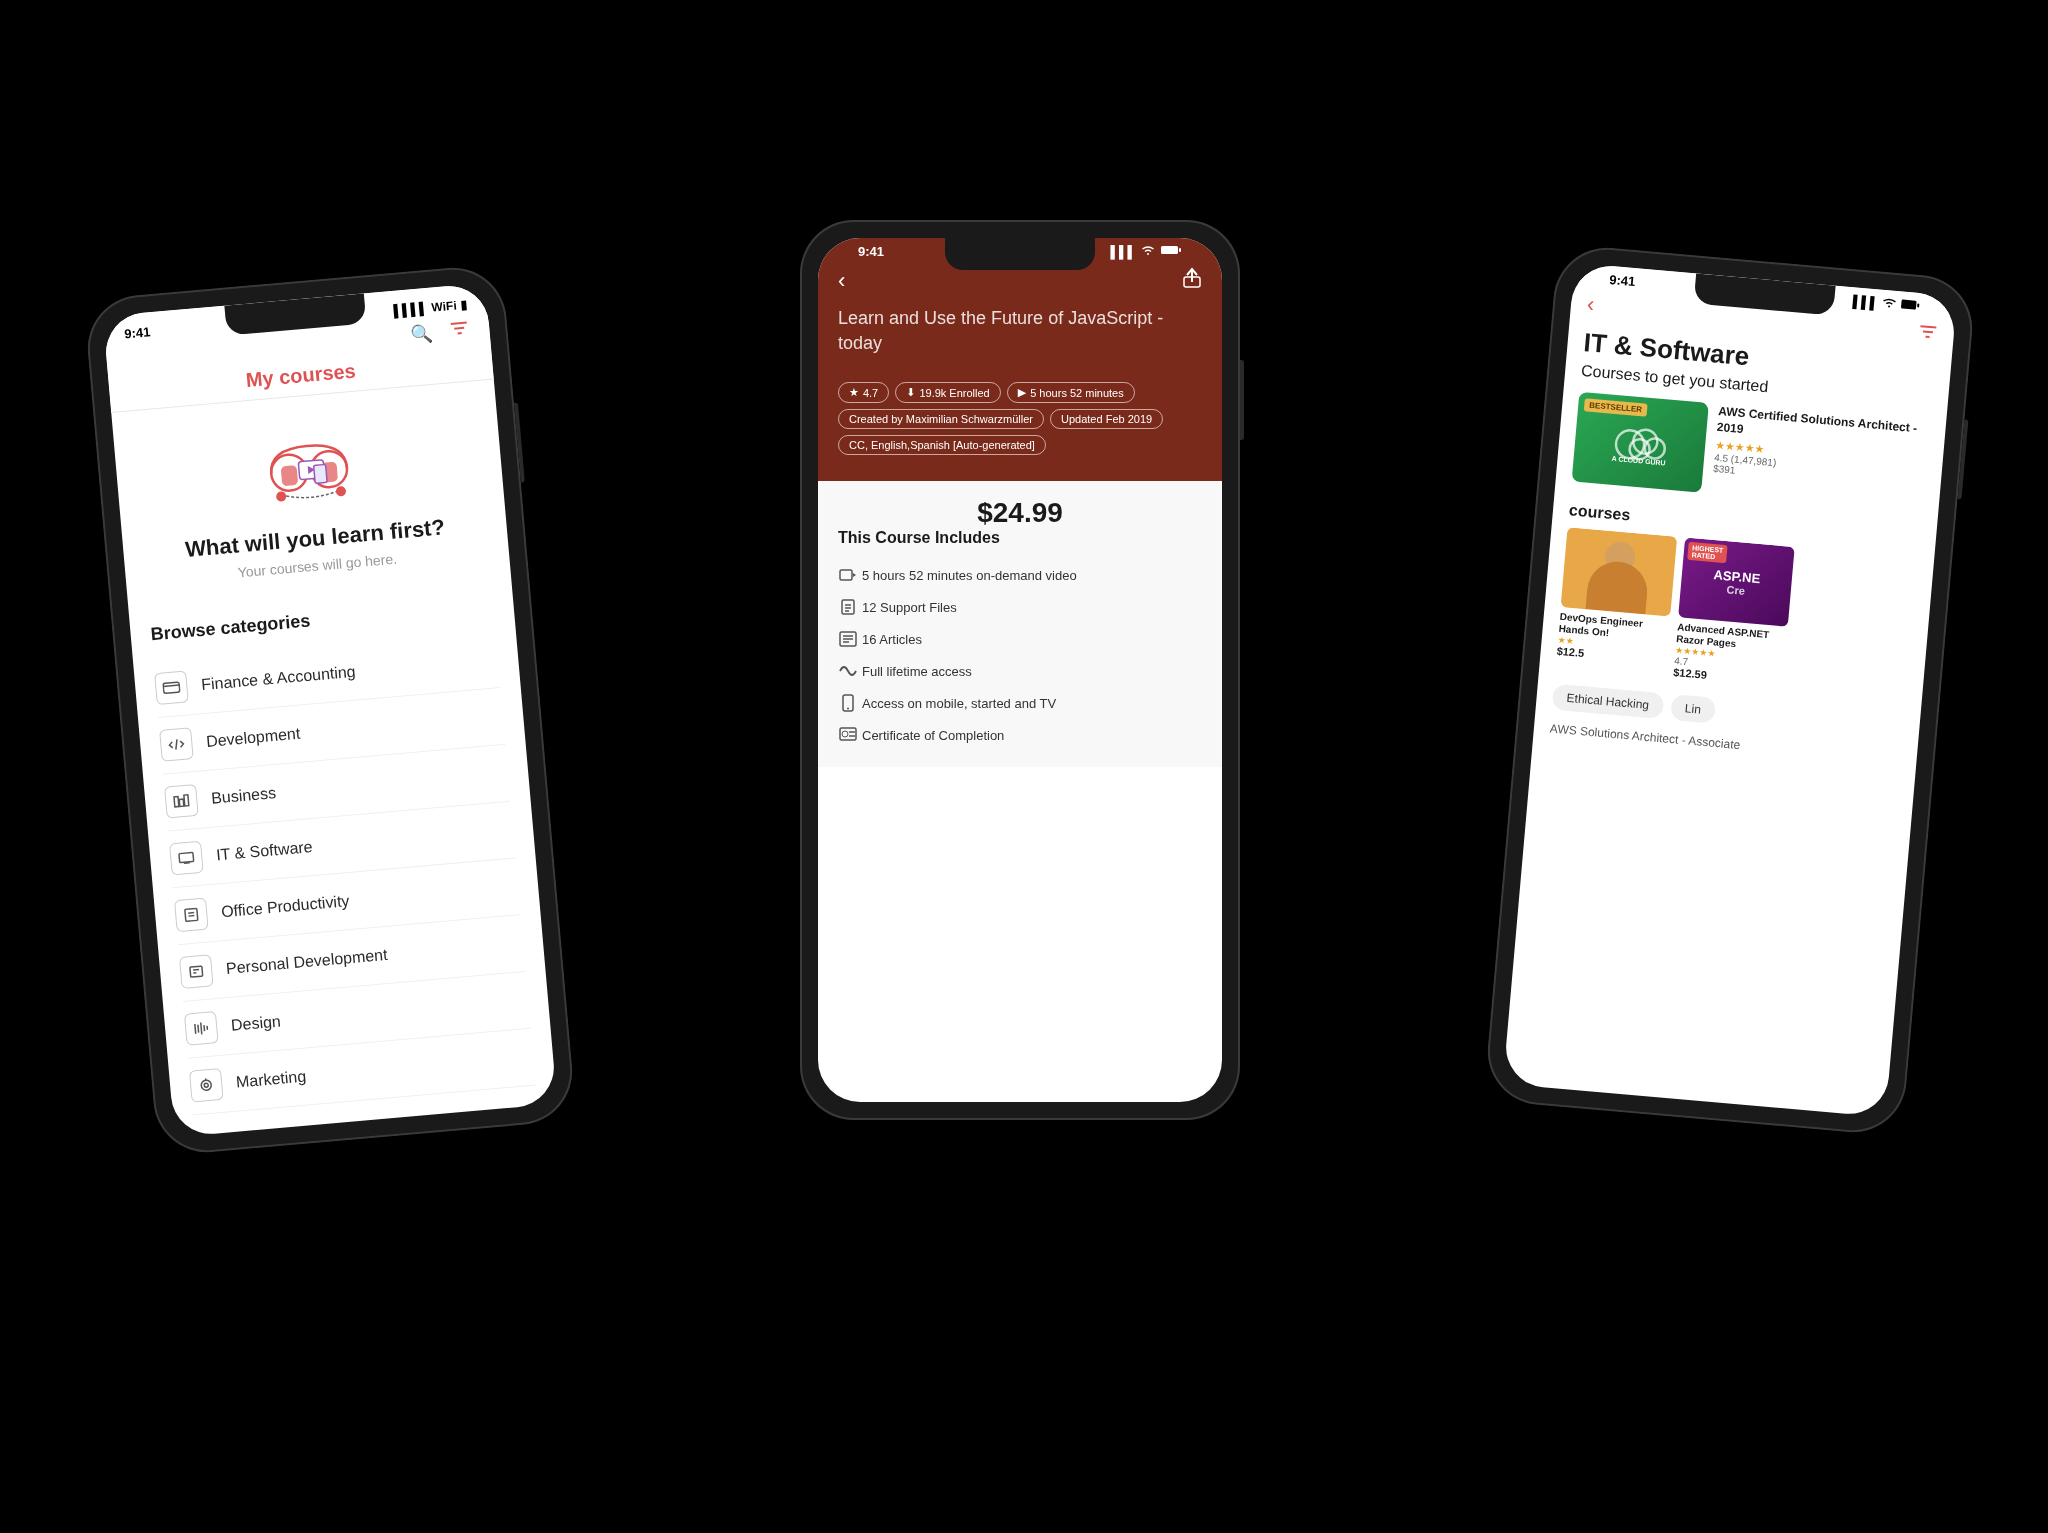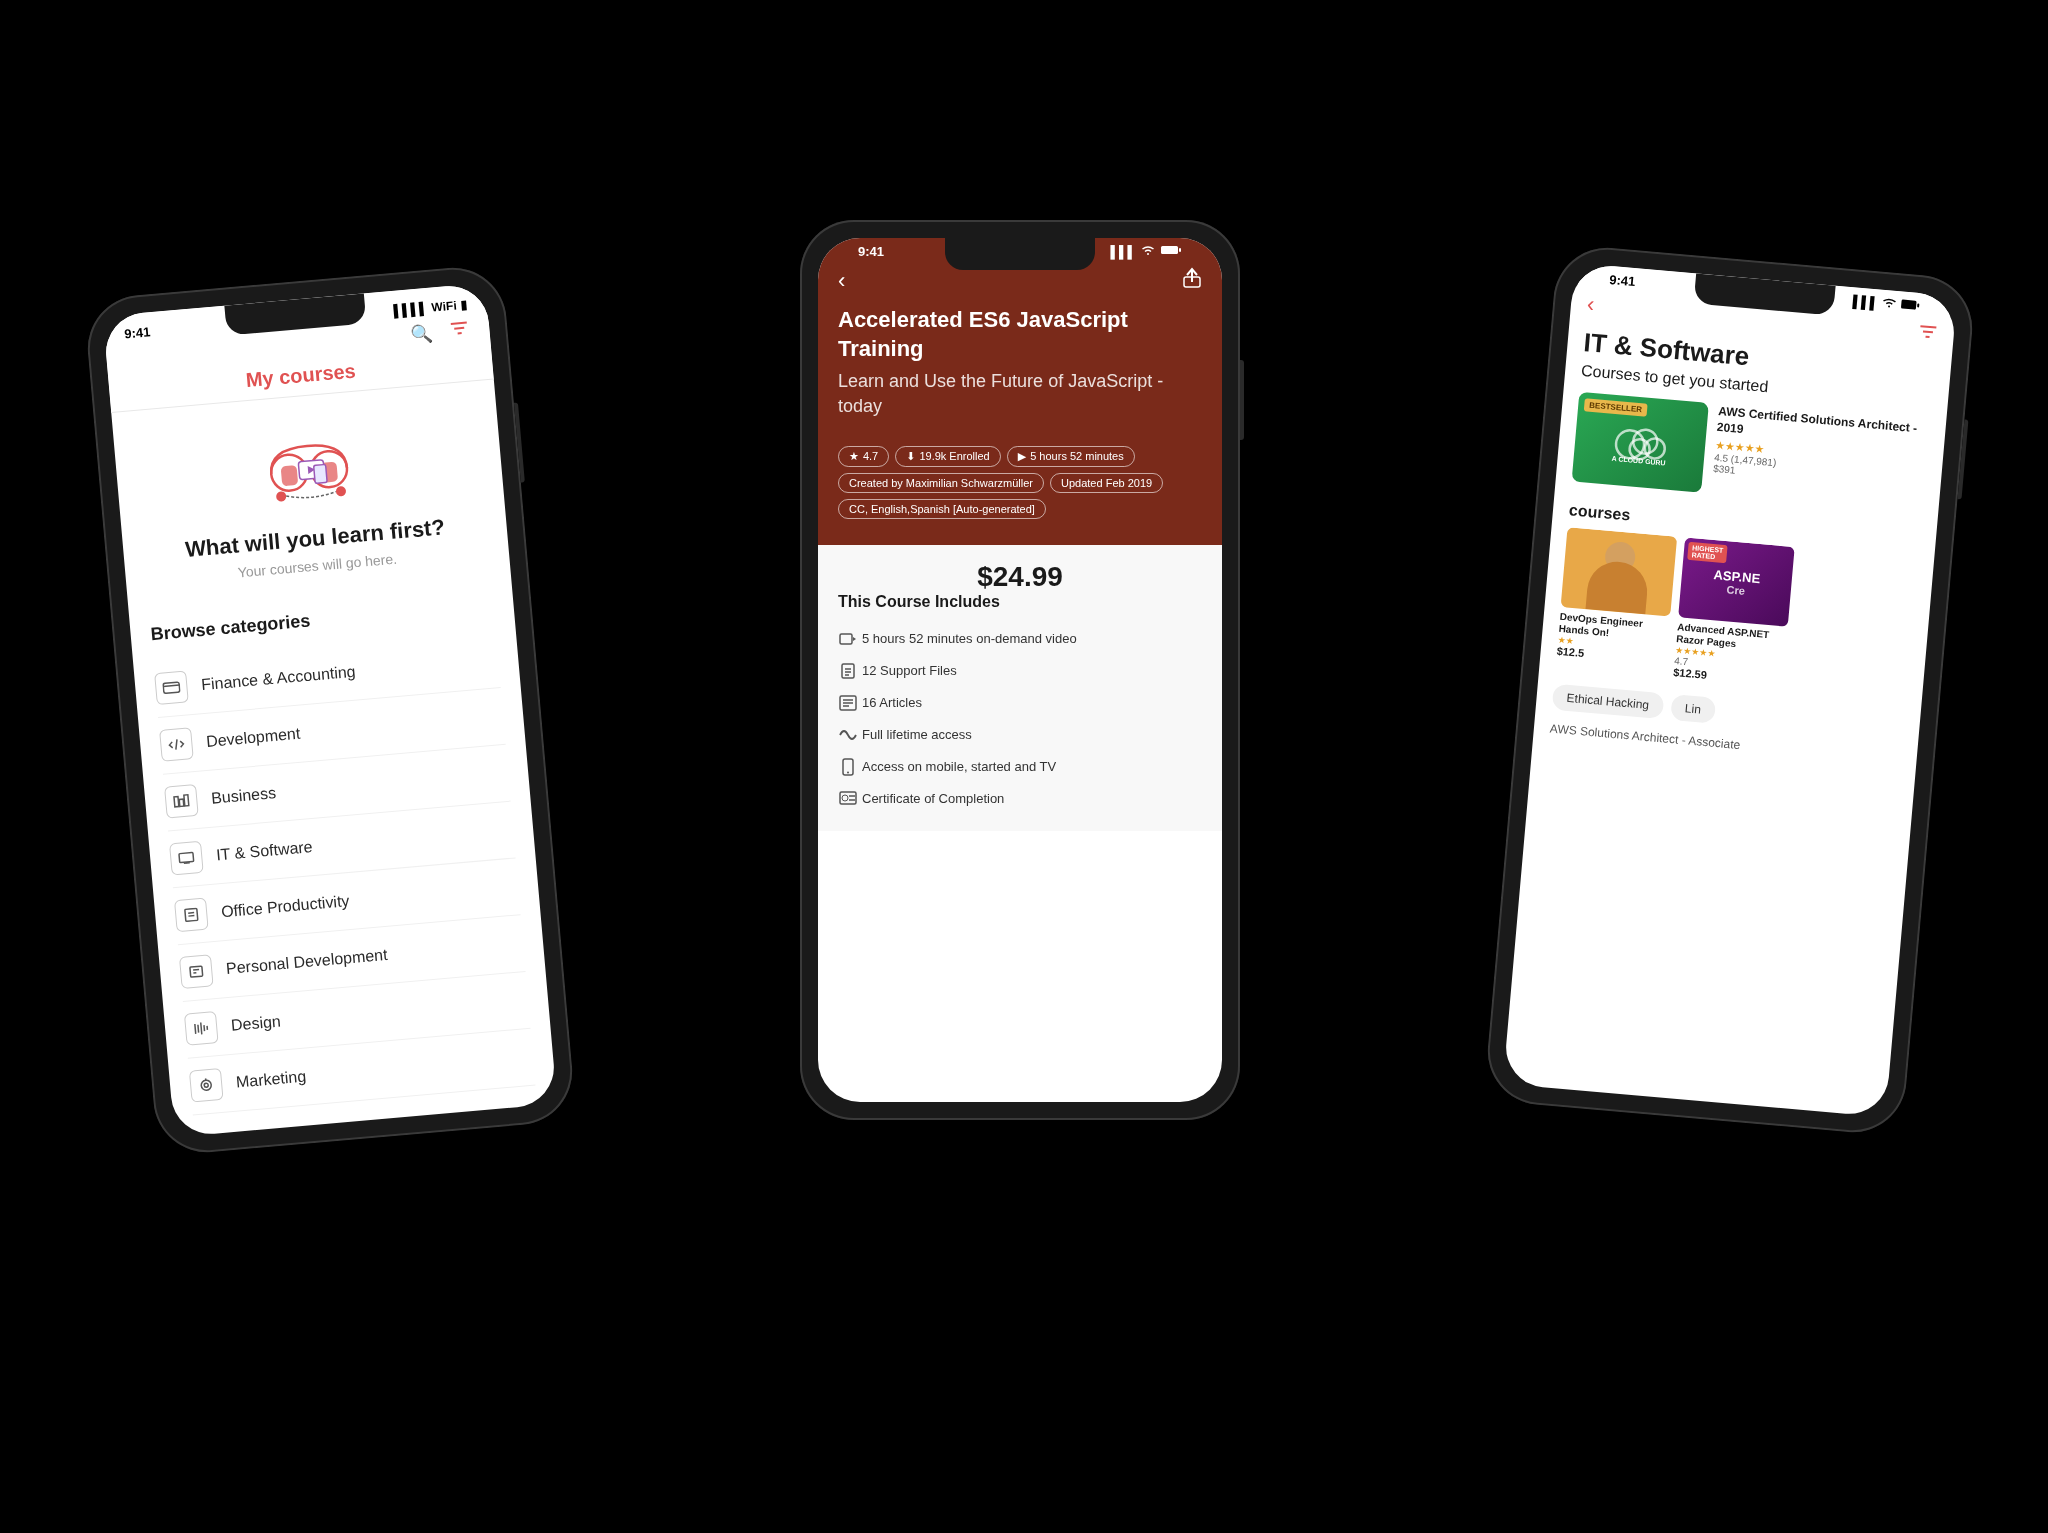--- a/index.html
+++ b/index.html
@@ -689,21 +689,20 @@
         <svg width="20" height="22" viewBox="0 0 20 22" fill="none">
           <rect x="7" y="2" width="6" height="14" rx="0" fill="none"></rect>
           <polyline points="5,8 10,2 15,8" stroke="#fff" stroke-width="2" fill="none"></polyline>
           <line x1="10" y1="2" x2="10" y2="15" stroke="#fff" stroke-width="2"></line>
           <rect x="2" y="10" width="16" height="10" rx="2" stroke="#fff" stroke-width="1.5" fill="none"></rect>
         </svg>
       </span>
     </div>
 
     <div class="center-hero">
-      <div class="course-title">Accelerated ES6 JavaScript Training</div>
       <div class="course-subtitle">Learn and Use the Future of JavaScript - today</div>
 
       <div class="badges-row">
         <div class="badge">
           <span>★</span>
           <span>4.7</span>
         </div>
         <div class="badge">
           <span>⬇</span>
           <span>19.9k Enrolled</span>

